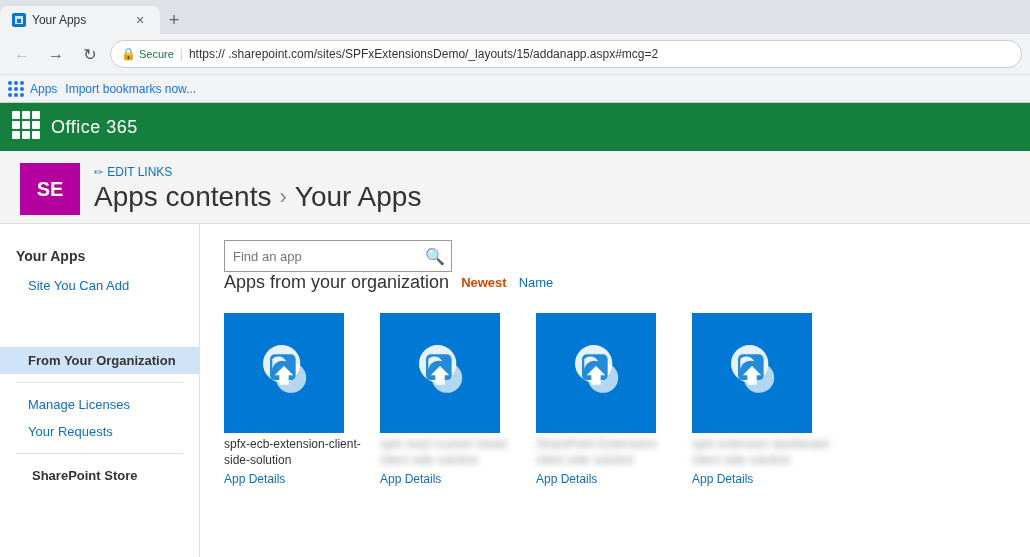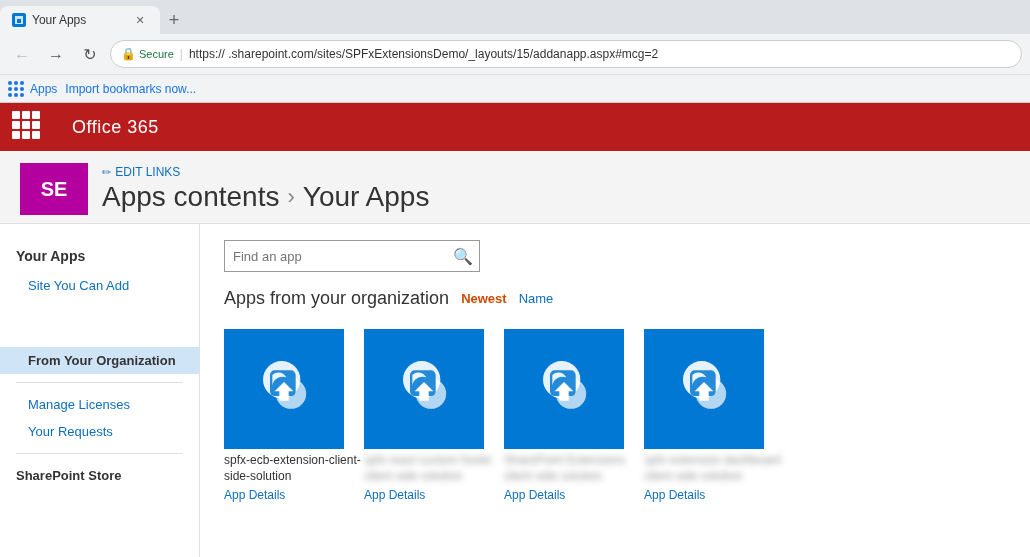--- a/index.html
+++ b/index.html
@@ -24,58 +24,58 @@
     .url-text { color: #333; font-size: 12px; flex: 1; overflow: hidden; text-overflow: ellipsis; white-space: nowrap; }
 
     .bookmarks-bar { display: flex; align-items: center; padding: 2px 8px; height: 28px; border-top: 1px solid #e0e0e0; font-size: 12px; color: #555; gap: 8px; }
     .bookmarks-apps { display: flex; align-items: center; gap: 4px; font-weight: normal; color: #1a73e8; font-size: 12px; }
     .bookmarks-grid { display: grid; grid-template-columns: repeat(3,4px); grid-template-rows: repeat(3,4px); gap: 2px; margin-right: 2px; }
     .bookmarks-dot { width: 4px; height: 4px; background: #1a73e8; border-radius: 50%; }
     .bookmarks-text { color: #444; }
     .bookmarks-link { color: #1a73e8; text-decoration: none; }
 
     
-    .o365-header { background: #b91c1c; height: 48px; display: flex; align-items: center; padding: 0 12px; gap: 28px; }
+    .o365-header { background: #15803d; height: 48px; display: flex; align-items: center; padding: 0 12px; gap: 7px; }
     .o365-waffle { width: 32px; height: 32px; display: grid; grid-template-columns: repeat(3,8px); grid-template-rows: repeat(3,8px); gap: 2px; cursor: pointer; }
     .waffle-dot { background: #fff; border-radius: 1px; }
     .o365-title { color: #fff; font-size: 18px; font-weight: 300; letter-spacing: 0.5px; }
 
     
     .page-layout { display: flex; flex-direction: column; height: calc(557px - 142px); background: #f4f4f4; }
     .page-body { display: flex; flex: 1; }
 
     
     .top-banner { background: #f4f4f4; padding: 12px 20px 8px 20px; display: flex; align-items: center; gap: 14px; border-bottom: 1px solid #e0e0e0; }
-    .user-avatar { width: 68px; height: 52px; background: #b4009e; display: flex; align-items: center; justify-content: center; color: #fff; font-size: 20px; font-weight: bold; flex-shrink: 0; }
+    .user-avatar { width: 60px; height: 52px; background: #b4009e; display: flex; align-items: center; justify-content: center; color: #fff; font-size: 20px; font-weight: bold; flex-shrink: 0; }
     .breadcrumb-area { display: flex; flex-direction: column; gap: 2px; }
     .edit-links { display: flex; align-items: center; gap: 4px; font-size: 12px; color: #106ebe; cursor: pointer; }
     .pencil-icon { font-size: 11px; }
     .page-title { font-size: 28px; font-weight: 300; color: #333; display: flex; align-items: center; gap: 8px; }
     .breadcrumb-sep { color: #888; font-size: 22px; }
 
     
     .sidebar { width: 200px; background: #fff; border-right: 1px solid #e0e0e0; padding: 16px 0; flex-shrink: 0; }
     .sidebar-section { margin-bottom: 4px; }
     .sidebar-header { padding: 8px 16px; font-size: 14px; font-weight: 600; color: #333; }
     .sidebar-item { padding: 6px 16px 6px 28px; font-size: 13px; color: #106ebe; cursor: pointer; }
     .sidebar-item.active { background: #d0e4f7; color: #333; font-weight: 600; margin-top: 48px; }
     .sidebar-divider { border: none; border-top: 1px solid #e0e0e0; margin: 8px 16px; }
 
     
     .main-content { flex: 1; padding: 16px 24px; background: #fff; overflow-y: auto; }
-    .search-bar { display: flex; align-items: center; border: 1px solid #999; width: 256px; height: 32px; margin-bottom: 16px; background: #fff; }
+    .search-bar { display: flex; align-items: center; border: 1px solid #999; width: 228px; height: 32px; background: #fff; }
     .search-input { flex: 1; border: none; outline: none; padding: 0 8px; font-size: 13px; color: #333; background: transparent; }
     .search-btn { width: 32px; height: 32px; border: none; background: none; cursor: pointer; display: flex; align-items: center; justify-content: center; color: #555; font-size: 16px; }
 
     .section-header { display: flex; align-items: center; gap: 12px; margin-bottom: 20px; }
     .section-title { font-size: 18px; font-weight: 400; color: #333; }
     .sort-link { font-size: 13px; color: #106ebe; cursor: pointer; text-decoration: none; }
     .sort-link.active { color: #d04a02; font-weight: 600; }
 
-    .apps-grid { display: flex; flex-wrap: wrap; }
+    .apps-grid { display: flex; gap: 16px; flex-wrap: wrap; }
     .app-item { width: 140px; display: flex; flex-direction: column; gap: 4px; }
     .app-icon { width: 120px; height: 120px; background: #0078d4; display: flex; align-items: center; justify-content: center; flex-shrink: 0; }
     .app-name { font-size: 12px; color: #333; line-height: 1.3; }
     .app-name-blurred { font-size: 12px; color: #999; line-height: 1.3; filter: blur(3px); user-select: none; }
     .app-link { font-size: 12px; color: #106ebe; cursor: pointer; text-decoration: none; }
 
     
     .sp-icon { width: 70px; height: 70px; }
   </style>
 </head>
@@ -176,21 +176,21 @@
       <hr class="sidebar-divider">
       <div class="sidebar-section">
         <div class="sidebar-item">
           <span>Manage Licenses</span>
         </div>
         <div class="sidebar-item">
           <span>Your Requests</span>
         </div>
       </div>
       <hr class="sidebar-divider">
-      <div class="sidebar-item" style="padding-left:16px; font-weight:600; color:#333;">
+      <div class="sidebar-item" style="padding-left:16px; font-weight:600; color:#333;margin-left:16px;">
         <span>SharePoint Store</span>
       </div>
     </div>
 
     <div class="main-content">
       <div class="search-bar">
         <input class="search-input" type="text" placeholder="Find an app" style="">
         <button class="search-btn">🔍</button>
       </div>
 

